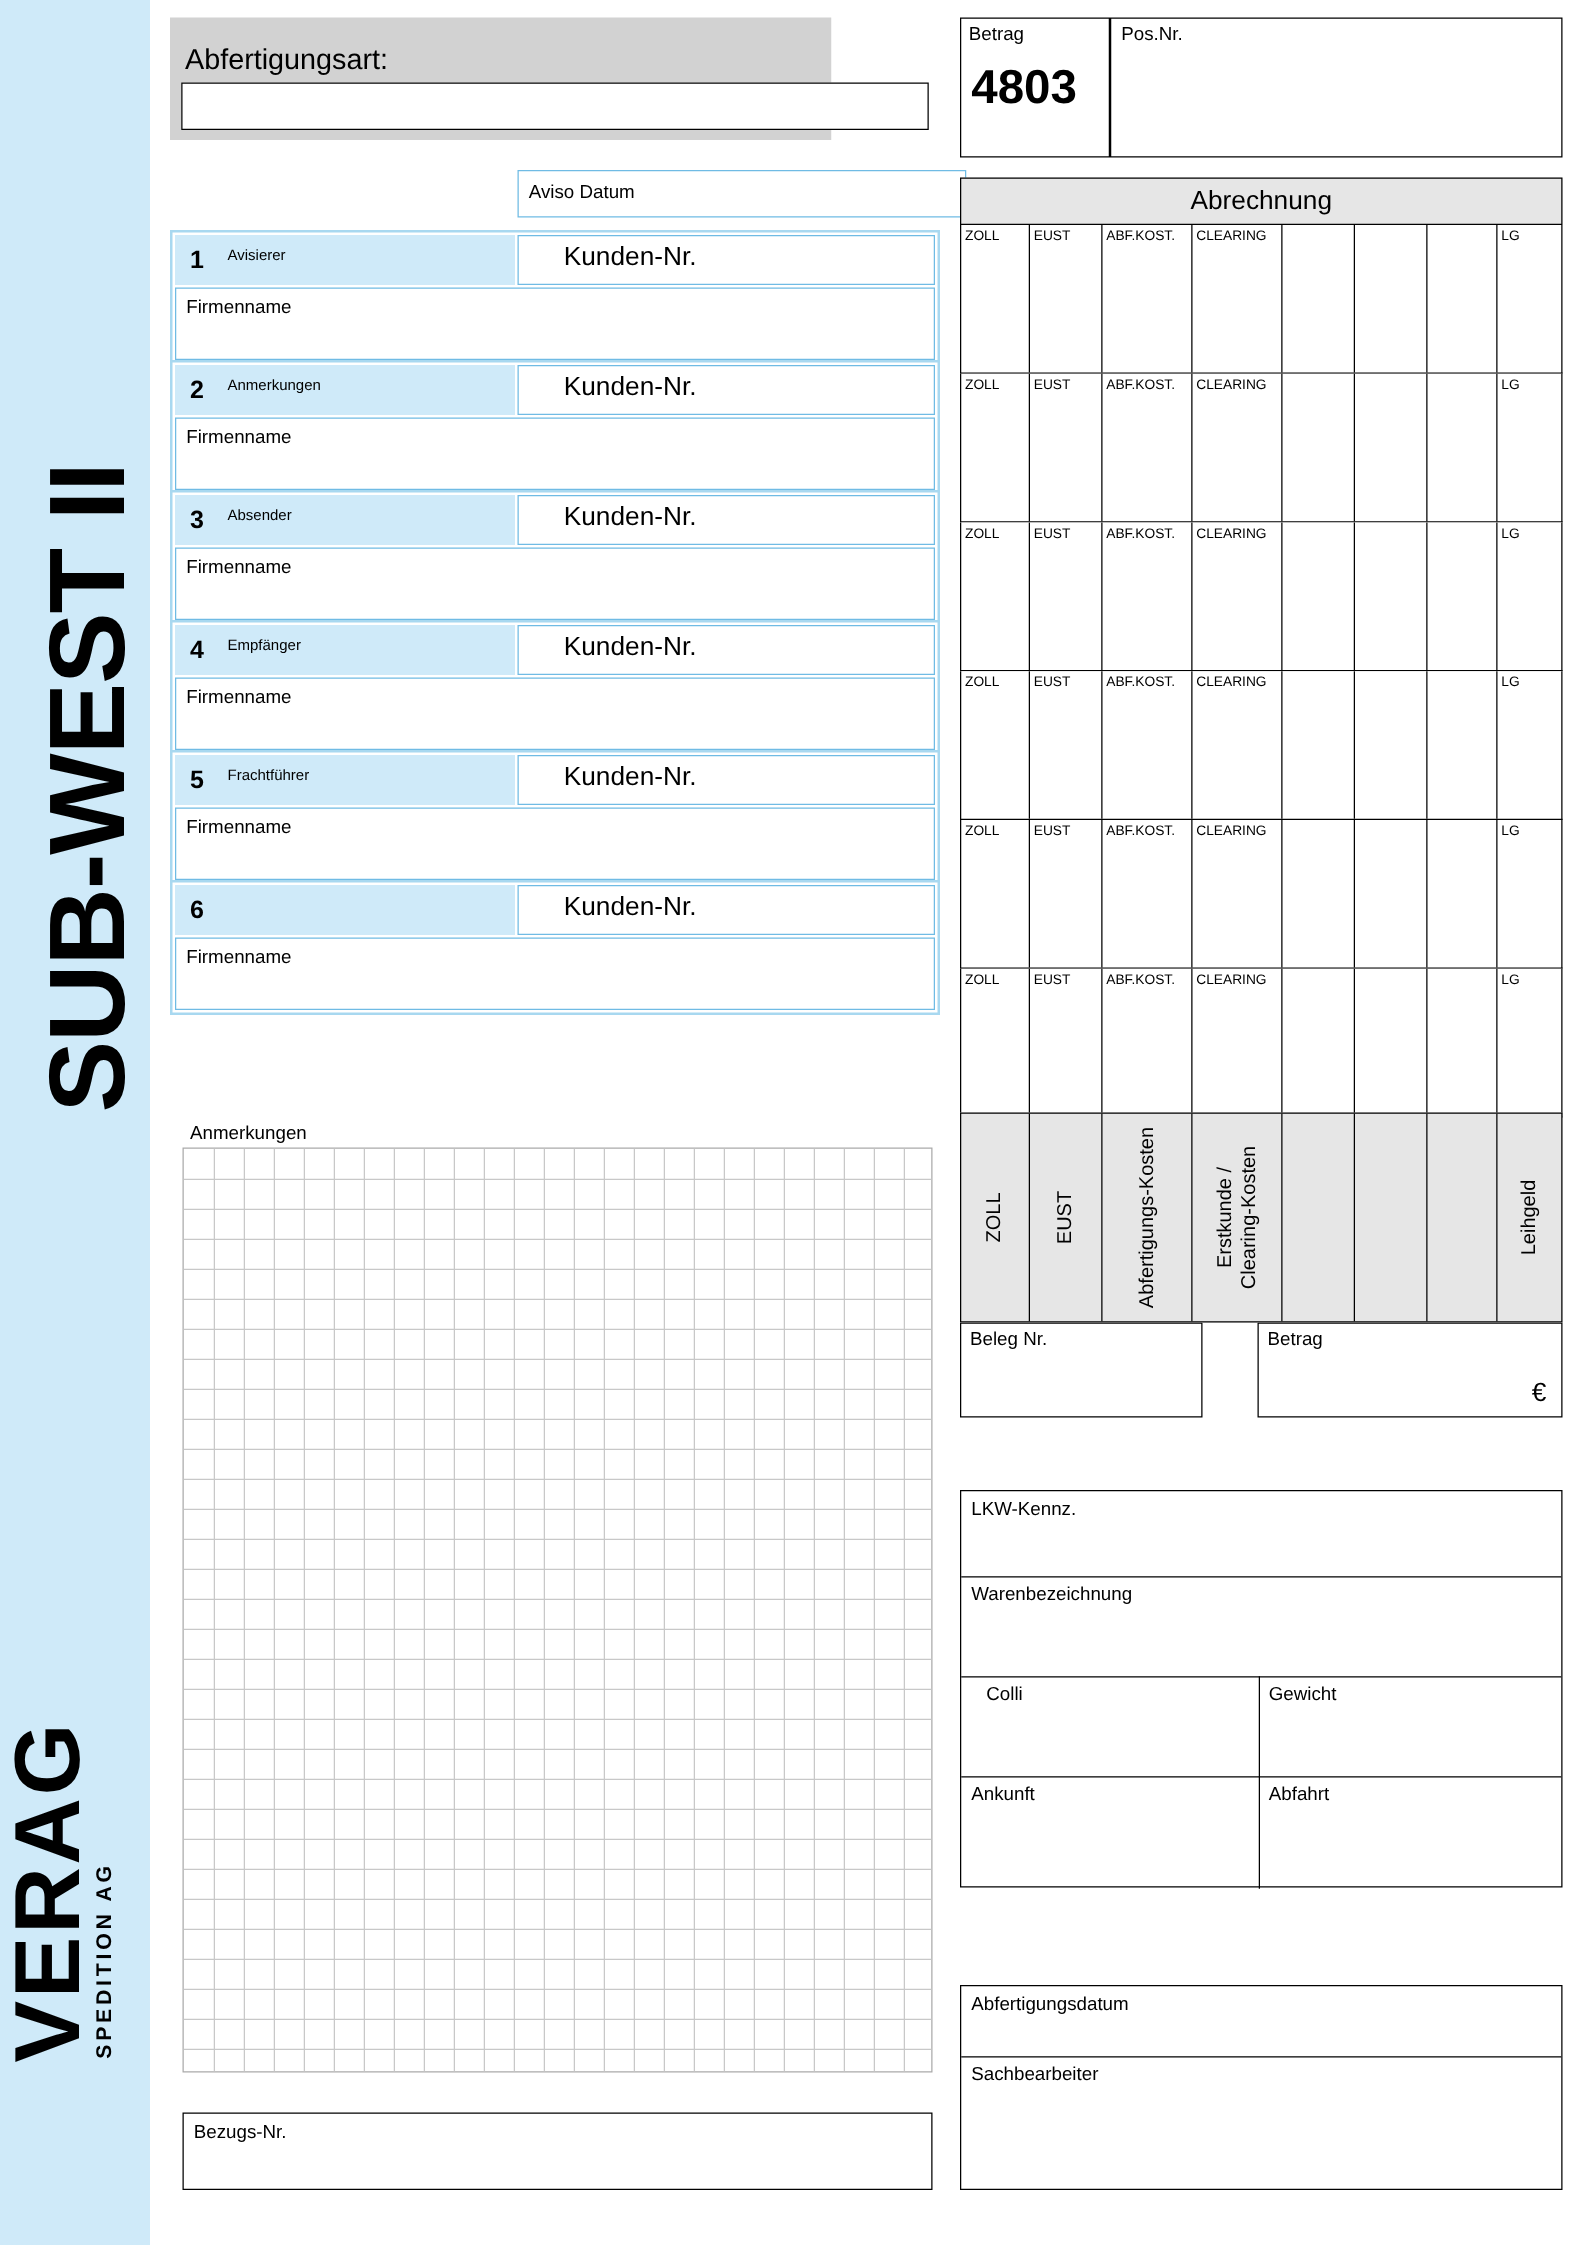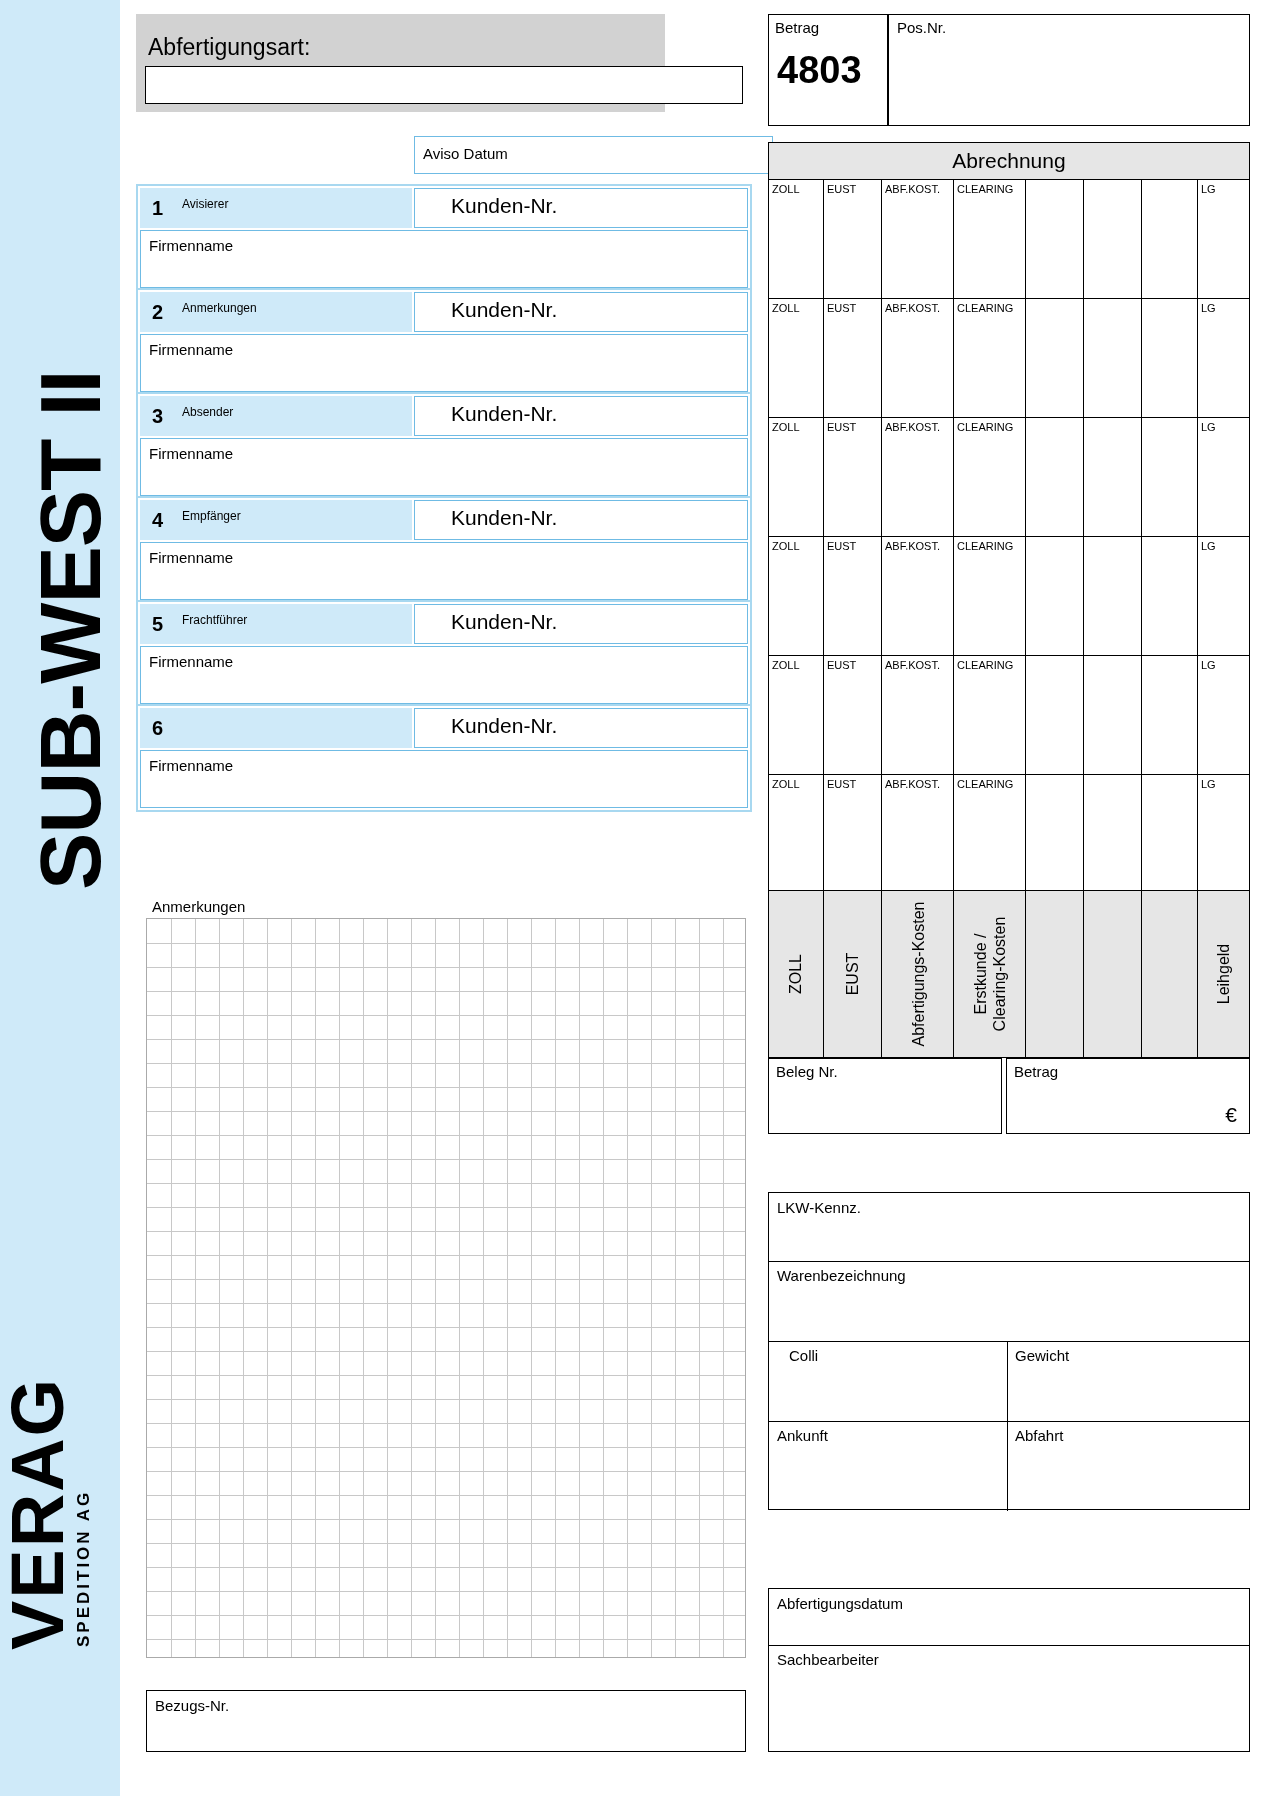--- a/index.html
+++ b/index.html
@@ -114,21 +114,21 @@
   #totals .tcell { position:absolute; top:0; bottom:0; border-left:1px solid #000; }
   #totals .tcell:first-child { border-left:none; }
   #totals .rot {
     position:absolute; left:50%; top:50%;
     transform: translate(-50%,-50%) rotate(-90deg);
     white-space: nowrap; font-size:16px; text-align:center;
   }
   #totals .rot.two { line-height: 19px; white-space: normal; width: 150px; }
 
   
-  #beleg { left:768px; top:1058px; width:234px; height:76px; }
+  #beleg { left:768px; top:1058px; width:194px; height:76px; }
   #beleg .lab { position:absolute; left:7px; top:4px; font-size:15px; }
   #betrag { left:1006px; top:1058px; width:244px; height:76px; }
   #betrag .lab { position:absolute; left:7px; top:4px; font-size:15px; }
   #betrag .eur { position:absolute; right:12px; bottom:6px; font-size:21px; }
 
   
   #anm-label { position:absolute; left:152px; top:898px; font-size:15px; }
   #grid { position:absolute; left:146px; top:918px; width:600px; height:740px; border:1px solid #aaa; background:#fff; }
   #grid .gl-v { position:absolute; top:0; bottom:0; width:1px; background:#c8c8c8; }
   #grid .gl-h { position:absolute; left:0; right:0; height:1px; background:#c8c8c8; }

